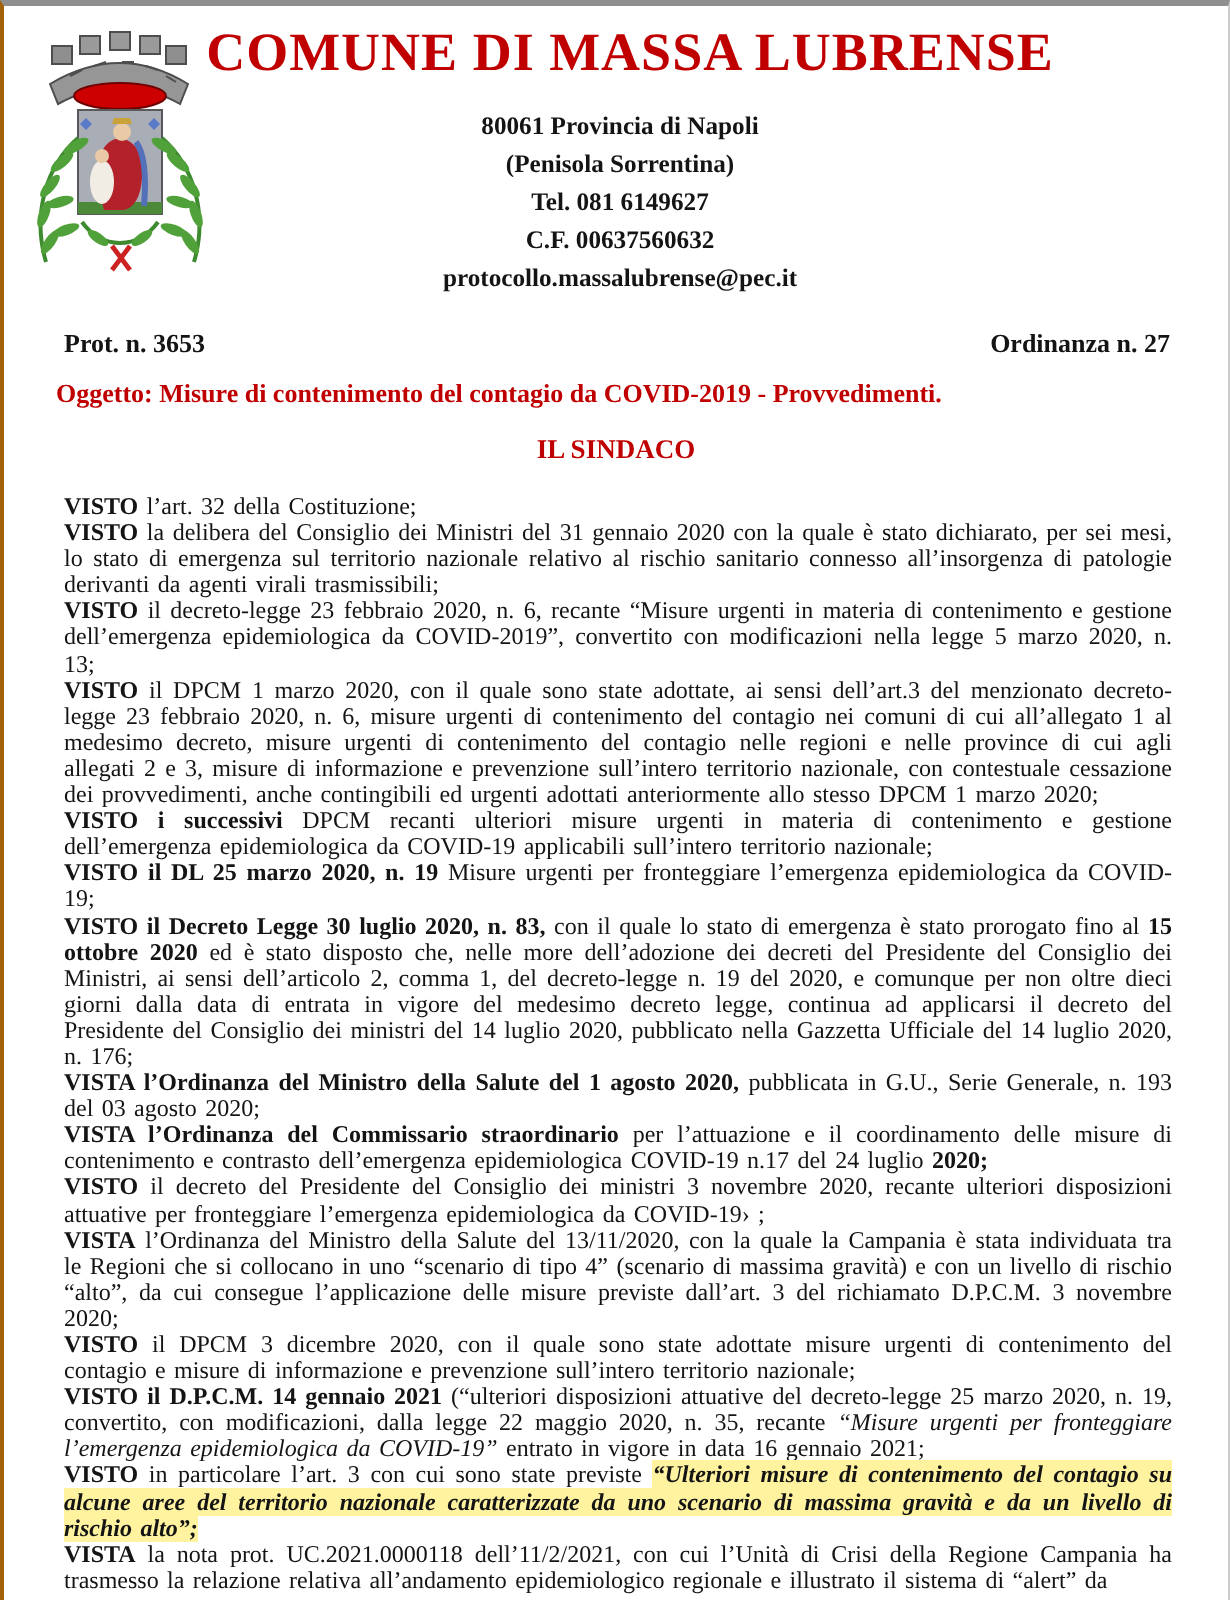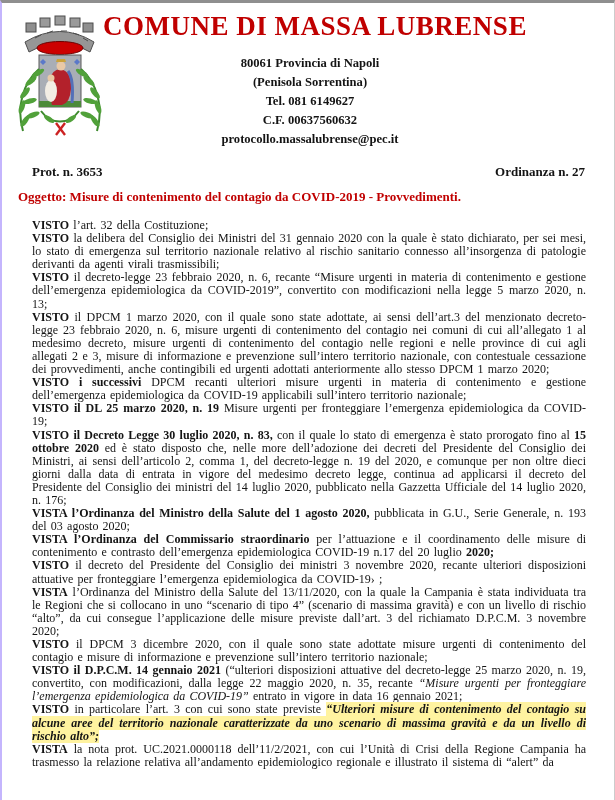--- a/index.html
+++ b/index.html
@@ -2,35 +2,35 @@
 <html style="--heading-red: #C00000; --highlight-yellow: #FFF3A0;"><head>
 <meta charset="utf-8">
 <style>
   html,body{margin:0;padding:0;}
   body{
     width:615px;height:800px;overflow:hidden;background:#ffffff;
     font-family:"Liberation Serif","DejaVu Serif",serif;color:#141414;
   }
   .page{
     box-sizing:border-box;width:615px;height:800px;overflow:hidden;
-    border-top:3px solid #8f8f8f;border-left:2px solid #c4b5fd;border-right:1px solid #cccccc;
+    border-top:3px solid #8f8f8f;border-left:2px solid #a16207;border-right:1px solid #cccccc;
     padding-top:9px;position:relative;background:#ffffff;
   }
   .crest{position:absolute;left:11px;top:8px;width:94px;height:132px;}
   .doc-title{
     margin:0;text-align:center;font-size:27px;line-height:29px;font-weight:bold;
     letter-spacing:.5px;color:var(--heading-red,#C00000);padding-left:14px;
   }
   .address-block{margin-top:13px;text-align:center;font-weight:bold;font-size:12.6px;line-height:19px;padding-left:4px;}
   .meta-row{
     margin-top:15px;display:flex;justify-content:space-between;
     padding:0 29px 0 30px;font-weight:bold;font-size:13px;line-height:16px;text-align:right;
   }
   .subject-line{
-    margin-top:9px;padding:0 29px 0 16px;font-weight:bold;font-size:13px;line-height:16px;
+    margin-top:9px;padding:0 29px 0 26px;font-weight:bold;font-size:13px;line-height:16px;
     color:var(--heading-red,#C00000);
   }
   .section-heading{
     margin-top:12px;text-align:center;font-weight:bold;font-size:13.5px;line-height:16px;
     color:var(--heading-red,#C00000);
   }
   .doc-body{margin-top:14px;padding:0 28px 0 30px;}
   .doc-body p.para{
     margin:0;text-align:justify;font-size:12px;line-height:13.1px;word-spacing:1.2px;
   }
@@ -109,31 +109,32 @@
     <div>protocollo.massalubrense@pec.it</div>
   </div>
 
   <div class="meta-row">
     <span>Prot. n. 3653</span>
     <span>Ordinanza n. 27</span>
   </div>
 
   <div class="subject-line">Oggetto: Misure di contenimento del contagio da COVID-2019 - Provvedimenti.</div>
 
+  <div class="section-heading">IL SINDACO</div>
 
   <div class="doc-body">
       <p class="para"><span class="seg-b">VISTO</span><span class="seg-n"> l’art. 32 della Costituzione;</span></p>
       <p class="para"><span class="seg-b">VISTO</span><span class="seg-n"> la delibera del Consiglio dei Ministri del 31 gennaio 2020 con la quale è stato dichiarato, per sei mesi, lo stato di emergenza sul territorio nazionale relativo al rischio sanitario connesso all’insorgenza di patologie derivanti da agenti virali trasmissibili;</span></p>
       <p class="para"><span class="seg-b">VISTO</span><span class="seg-n"> il decreto-legge 23 febbraio 2020, n. 6, recante “Misure urgenti in materia di contenimento e gestione dell’emergenza epidemiologica da COVID-2019”, convertito con modificazioni nella legge 5 marzo 2020, n. 13;</span></p>
       <p class="para"><span class="seg-b">VISTO</span><span class="seg-n"> il DPCM 1 marzo 2020, con il quale sono state adottate, ai sensi dell’art.3 del menzionato decreto-legge 23 febbraio 2020, n. 6, misure urgenti di contenimento del contagio nei comuni di cui all’allegato 1 al medesimo decreto, misure urgenti di contenimento del contagio nelle regioni e nelle province di cui agli allegati 2 e 3, misure di informazione e prevenzione sull’intero territorio nazionale, con contestuale cessazione dei provvedimenti, anche contingibili ed urgenti adottati anteriormente allo stesso DPCM 1 marzo 2020;</span></p>
       <p class="para"><span class="seg-b">VISTO i successivi</span><span class="seg-n"> DPCM recanti ulteriori misure urgenti in materia di contenimento e gestione dell’emergenza epidemiologica da COVID-19 applicabili sull’intero territorio nazionale;</span></p>
       <p class="para"><span class="seg-b">VISTO il DL 25 marzo 2020, n. 19</span><span class="seg-n"> Misure urgenti per fronteggiare l’emergenza epidemiologica da COVID-19;</span></p>
       <p class="para"><span class="seg-b">VISTO il Decreto Legge 30 luglio 2020, n. 83,</span><span class="seg-n"> con il quale lo stato di emergenza è stato prorogato  fino al </span><span class="seg-b">15 ottobre 2020</span><span class="seg-n"> ed è stato disposto che, nelle more dell’adozione dei decreti del Presidente del Consiglio dei Ministri, ai sensi dell’articolo 2, comma 1, del decreto-legge n. 19 del 2020, e comunque per non oltre dieci giorni dalla data di entrata in vigore del medesimo decreto legge, continua ad applicarsi il decreto del Presidente del Consiglio dei ministri del 14 luglio 2020, pubblicato nella Gazzetta Ufficiale del 14 luglio 2020, n. 176;</span></p>
       <p class="para"><span class="seg-b">VISTA l’Ordinanza del Ministro della Salute del 1 agosto 2020,</span><span class="seg-n"> pubblicata in G.U., Serie Generale, n. 193 del 03 agosto 2020;</span></p>
-      <p class="para"><span class="seg-b">VISTA l’Ordinanza del Commissario straordinario</span><span class="seg-n"> per l’attuazione e il coordinamento delle misure di contenimento e contrasto dell’emergenza epidemiologica COVID-19 n.17 del 20 luglio </span><span class="seg-b">2020;</span></p>
+      <p class="para"><span class="seg-b">VISTA l’Ordinanza del Commissario straordinario</span><span class="seg-n"> per l’attuazione e il coordinamento delle misure di contenimento e contrasto dell’emergenza epidemiologica COVID-19 n.17 del 24 luglio </span><span class="seg-b">2020;</span></p>
       <p class="para"><span class="seg-b">VISTO</span><span class="seg-n"> il decreto del Presidente del Consiglio dei ministri 3 novembre 2020, recante ulteriori disposizioni attuative per fronteggiare l’emergenza epidemiologica da COVID-19› ;</span></p>
       <p class="para"><span class="seg-b">VISTA</span><span class="seg-n"> l’Ordinanza del Ministro della Salute del 13/11/2020, con la quale la Campania è stata individuata tra le Regioni che si collocano in uno “scenario di tipo 4” (scenario di massima gravità) e con un livello di rischio “alto”, da cui consegue l’applicazione delle misure previste dall’art. 3  del richiamato D.P.C.M. 3 novembre 2020;</span></p>
       <p class="para"><span class="seg-b">VISTO</span><span class="seg-n"> il DPCM 3 dicembre 2020, con il quale sono state adottate misure urgenti di contenimento del contagio e misure di informazione e prevenzione sull’intero territorio nazionale;</span></p>
       <p class="para"><span class="seg-b">VISTO il D.P.C.M. 14 gennaio 2021</span><span class="seg-n"> (“ulteriori disposizioni attuative del decreto-legge 25 marzo 2020, n. 19, convertito, con modificazioni, dalla legge 22 maggio 2020, n. 35, recante </span><span class="seg-i">“Misure urgenti per fronteggiare l’emergenza epidemiologica da COVID-19”</span><span class="seg-n"> entrato in vigore in data 16 gennaio 2021;</span></p>
       <p class="para"><span class="seg-b">VISTO</span><span class="seg-n"> in particolare l’art. 3 con cui sono state previste </span><span class="seg-bih">“Ulteriori misure di contenimento del contagio su alcune aree del territorio nazionale caratterizzate da uno scenario di massima gravità e da un livello di rischio alto”;</span></p>
       <p class="para"><span class="seg-b">VISTA</span><span class="seg-n"> la nota prot. UC.2021.0000118 dell’11/2/2021, con cui l’Unità di Crisi della Regione Campania ha trasmesso la relazione relativa all’andamento epidemiologico regionale e illustrato il sistema di “alert” da</span></p>
     </div>
 
 </div>
 

